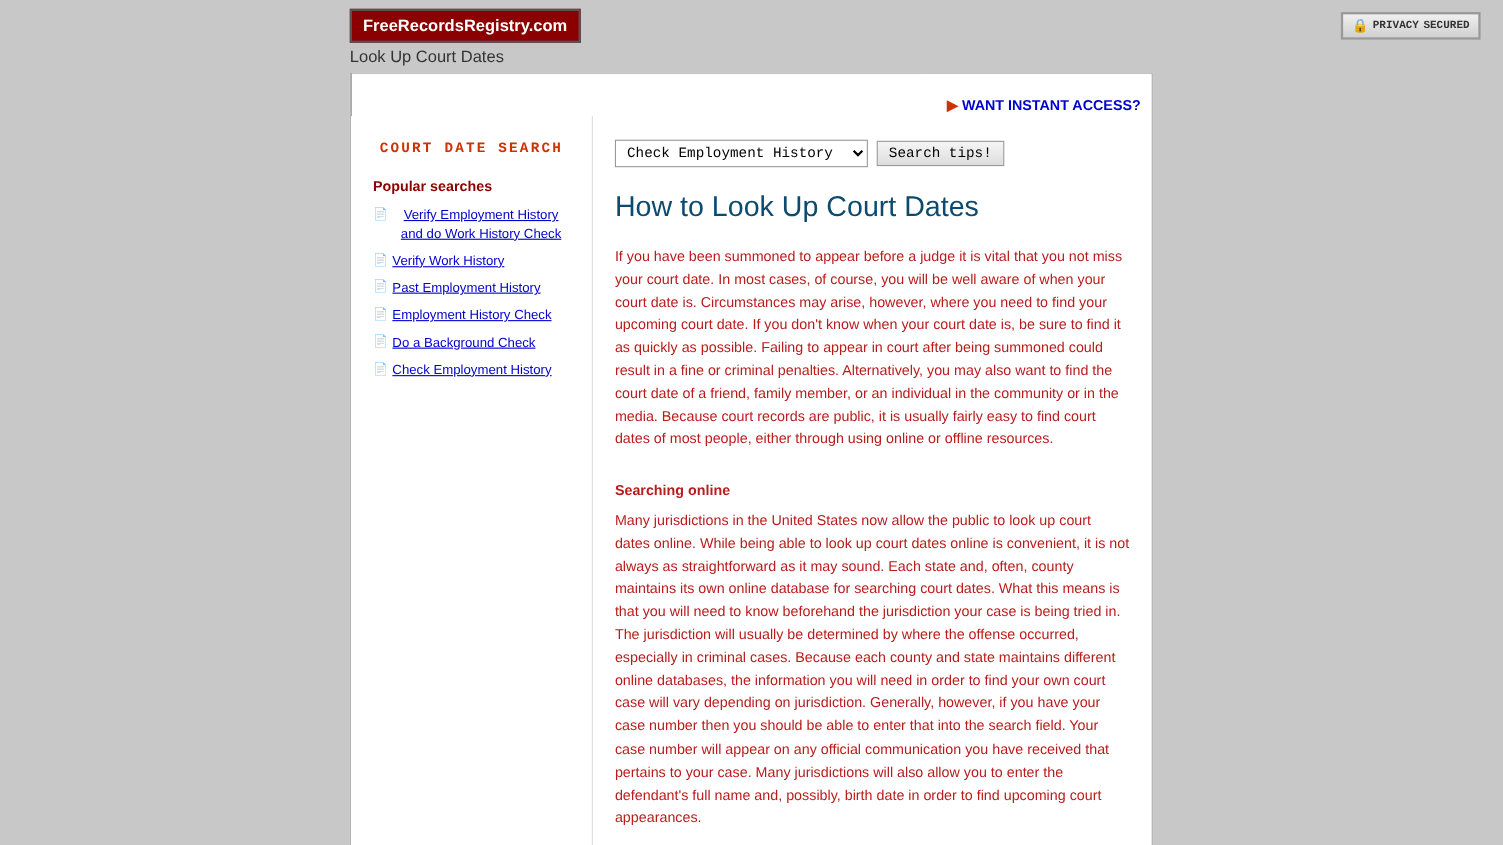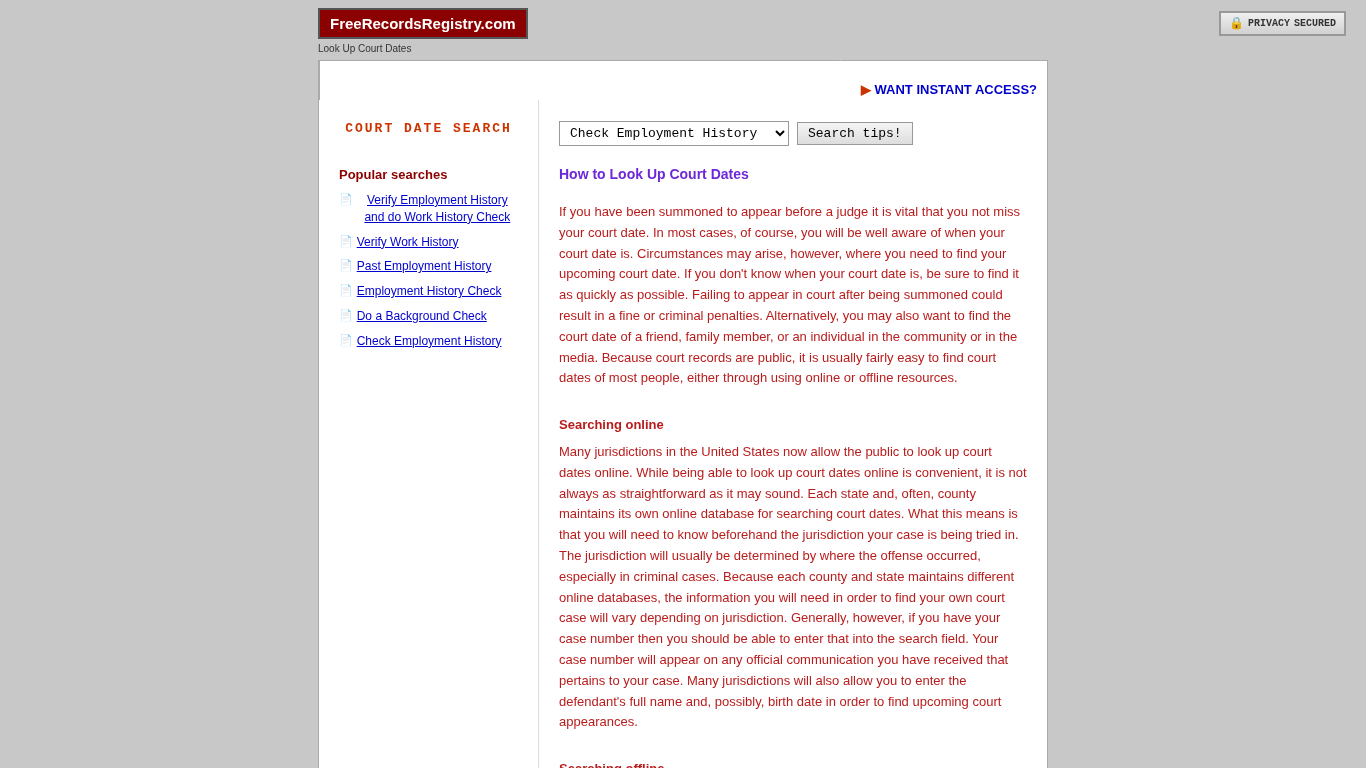--- a/index.html
+++ b/index.html
@@ -25,21 +25,21 @@
     #logo-box {
       background: #8B0000;
       color: white;
       font-weight: bold;
       font-size: 15px;
       padding: 5px 10px;
       border: 2px solid #555;
       font-family: Arial, sans-serif;
     }
     #site-subtitle {
-      font-size: 10px;
+      font-size: 15px;
       color: #333;
       padding-left: 318px;
       padding-bottom: 6px;
       font-family: Arial, sans-serif;
     }
     #privacy-badge {
       display: flex;
       align-items: center;
       border: 2px solid #999;
       background: linear-gradient(to bottom, #f0f0f0, #d0d0d0);
@@ -90,21 +90,21 @@
       border-right: 1px solid #ddd;
       flex-shrink: 0;
     }
 
     #court-date-search-title {
       color: #cc3300;
       font-size: 13px;
       font-weight: bold;
       letter-spacing: 2px;
       text-align: center;
-      margin-bottom: 31px;
+      margin-bottom: 20px;
       font-family: 'Courier New', monospace;
     }
 
     #popular-searches-label {
       color: #8B0000;
       font-size: 13px;
       font-weight: bold;
       margin-bottom: 10px;
       font-family: Arial, sans-serif;
     }
@@ -173,23 +173,23 @@
     #search-tips-btn {
       background: linear-gradient(to bottom, #f5f5f5, #ddd);
       border: 1px solid #999;
       padding: 3px 10px;
       font-size: 13px;
       font-family: 'Courier New', monospace;
       cursor: pointer;
     }
 
     #article-title {
-      color: #6d28d9;
-      font-size: 14px;
-      font-weight: bold;
+      color: #0c4a6e;
+      font-size: 26px;
+      font-weight: normal;
       font-family: Arial, sans-serif;
       margin-bottom: 20px;
     }
 
     #article-body {
       font-size: 13px;
       font-family: Arial, sans-serif;
       line-height: 1.6;
       color: #b91c1c;
     }

